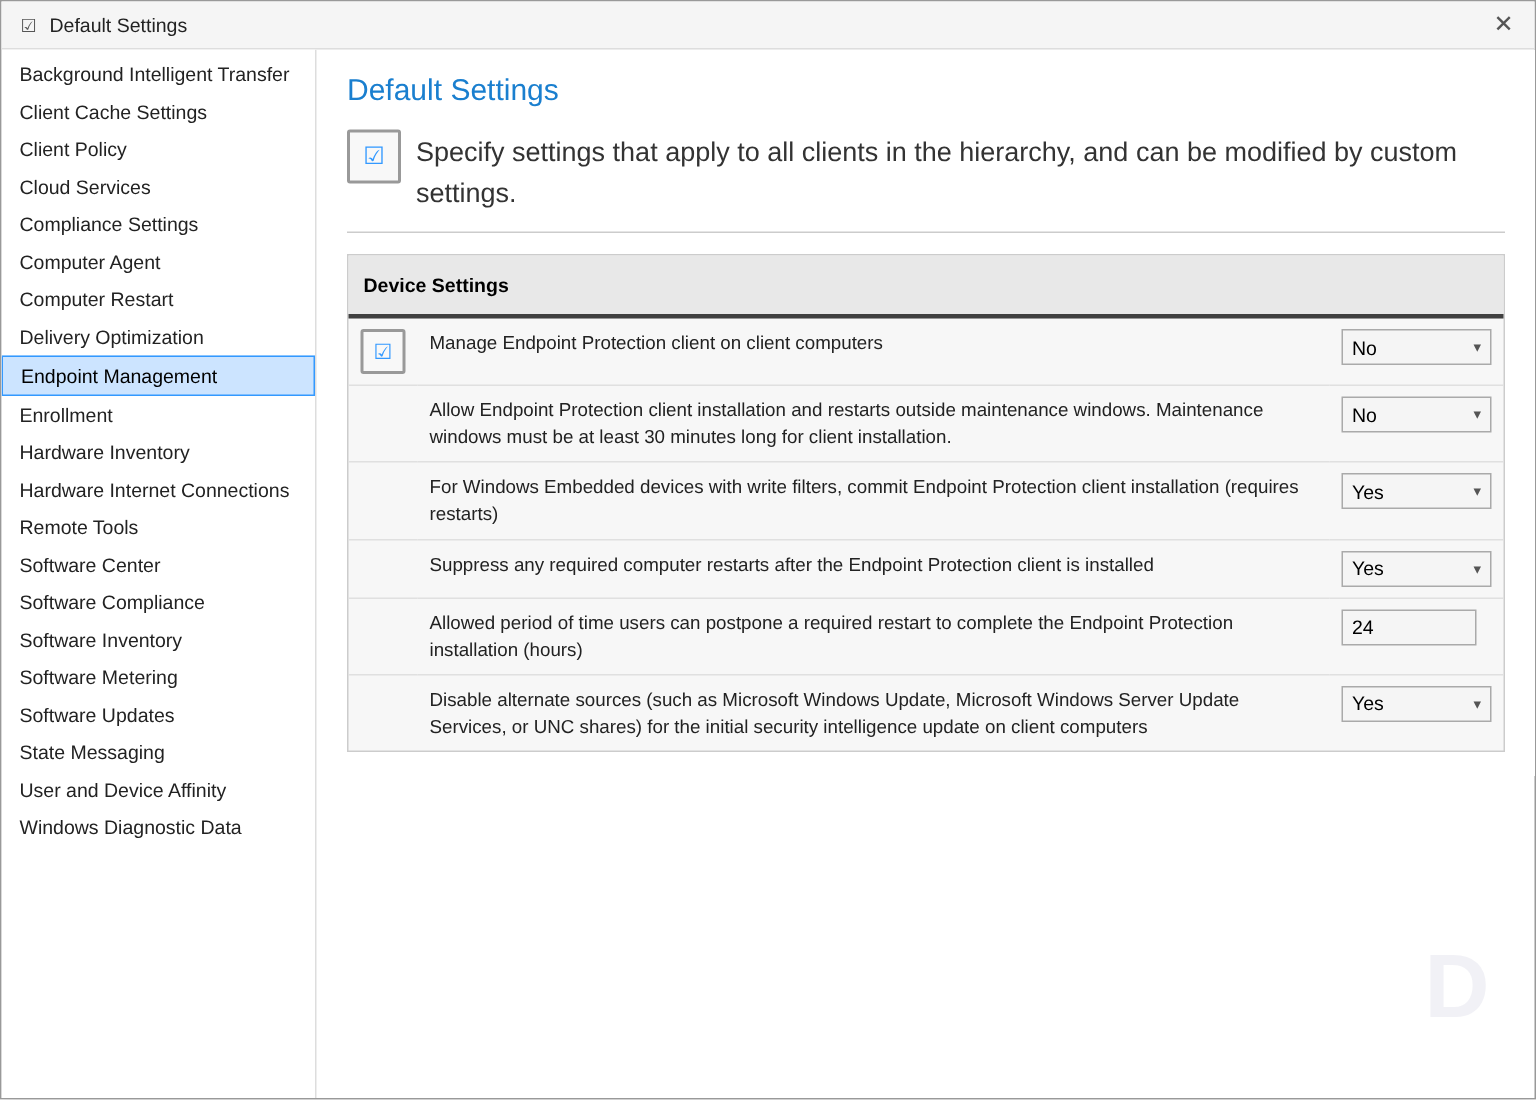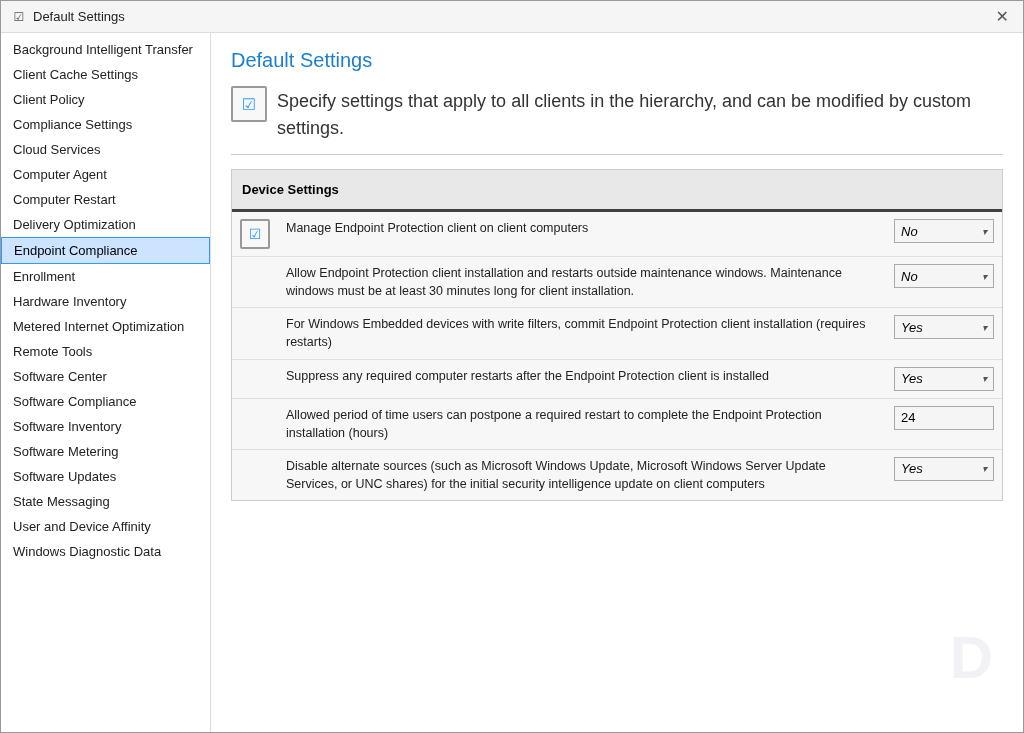--- a/index.html
+++ b/index.html
@@ -181,36 +181,35 @@
       display: flex;
       align-items: center;
       justify-content: space-between;
       border: 1px solid #aaa;
       background: #f5f5f5;
       padding: 3px 6px;
       cursor: pointer;
       font-size: 13px;
       width: 100px;
       min-height: 24px;
-      font-style: italic;
     }
     .dropdown-arrow {
       font-size: 10px;
       color: #555;
     }
     .spinner-cell {
       width: 110px;
       vertical-align: middle;
     }
     .spinner {
       display: flex;
       align-items: center;
       border: 1px solid #aaa;
       background: #f5f5f5;
-      width: 100px;
+      width: 90px;
       height: 24px;
     }
     .spinner-value {
       flex: 1;
       padding: 2px 6px;
       font-size: 13px;
       border: none;
       background: transparent;
       outline: none;
     }
@@ -244,29 +243,29 @@
     </div>
     <div class="close-btn">✕</div>
   </div>
 
   <div class="content-area">
 
     <div class="sidebar">
     <div class="sidebar-item">Background Intelligent Transfer</div>
         <div class="sidebar-item">Client Cache Settings</div>
         <div class="sidebar-item">Client Policy</div>
+        <div class="sidebar-item">Cloud Services</div>
         <div class="sidebar-item">Compliance Settings</div>
-        <div class="sidebar-item">Cloud Services</div>
         <div class="sidebar-item">Computer Agent</div>
         <div class="sidebar-item">Computer Restart</div>
         <div class="sidebar-item">Delivery Optimization</div>
-        <div class="sidebar-item selected">Endpoint Compliance</div>
+        <div class="sidebar-item selected">Endpoint Management</div>
         <div class="sidebar-item">Enrollment</div>
         <div class="sidebar-item">Hardware Inventory</div>
-        <div class="sidebar-item">Metered Internet Optimization</div>
+        <div class="sidebar-item">Hardware Internet Connections</div>
         <div class="sidebar-item">Remote Tools</div>
         <div class="sidebar-item">Software Center</div>
         <div class="sidebar-item">Software Compliance</div>
         <div class="sidebar-item">Software Inventory</div>
         <div class="sidebar-item">Software Metering</div>
         <div class="sidebar-item">Software Updates</div>
         <div class="sidebar-item">State Messaging</div>
         <div class="sidebar-item">User and Device Affinity</div>
         <div class="sidebar-item">Windows Diagnostic Data</div>
       </div>

